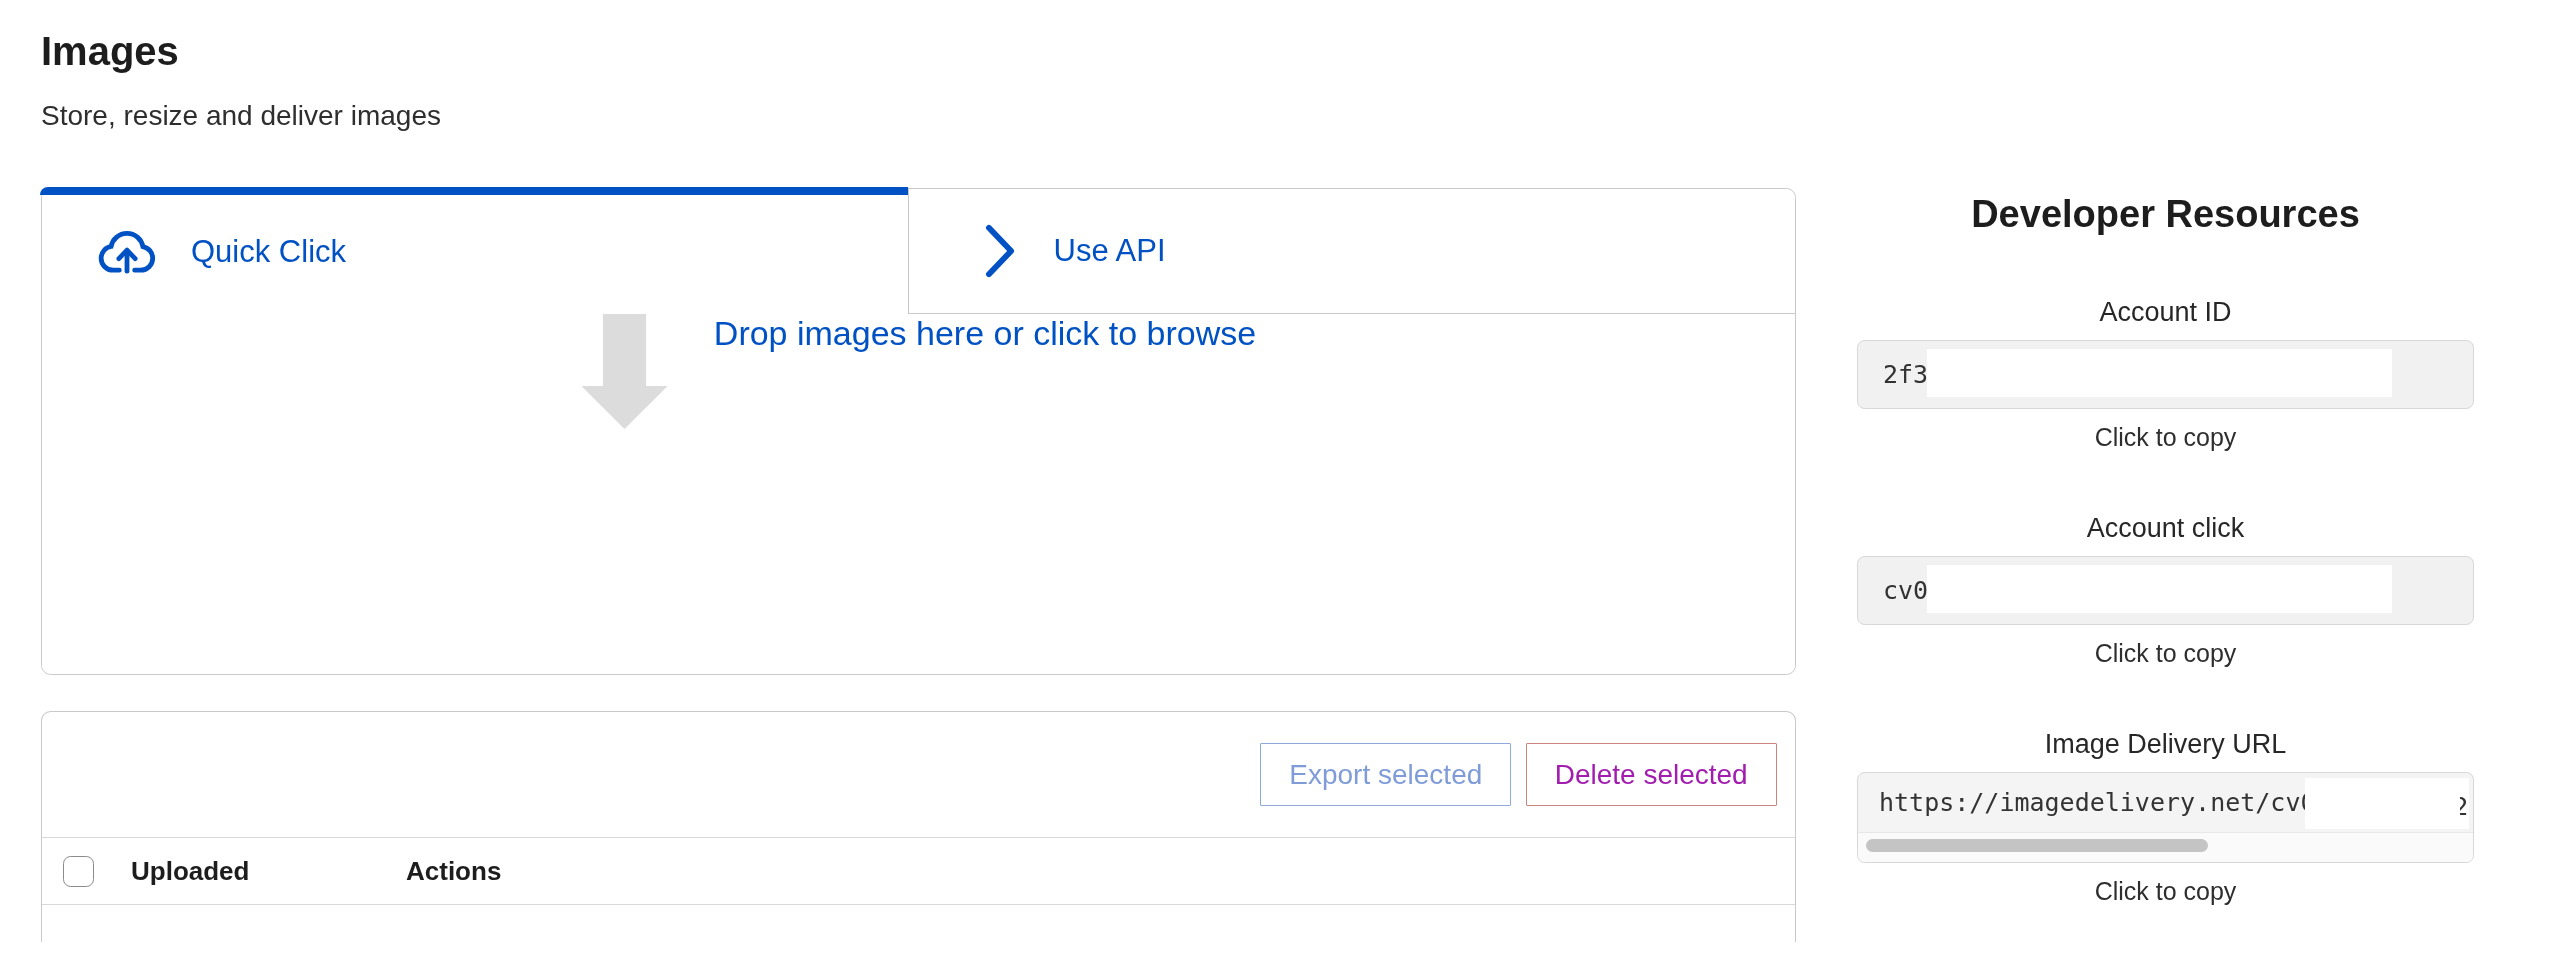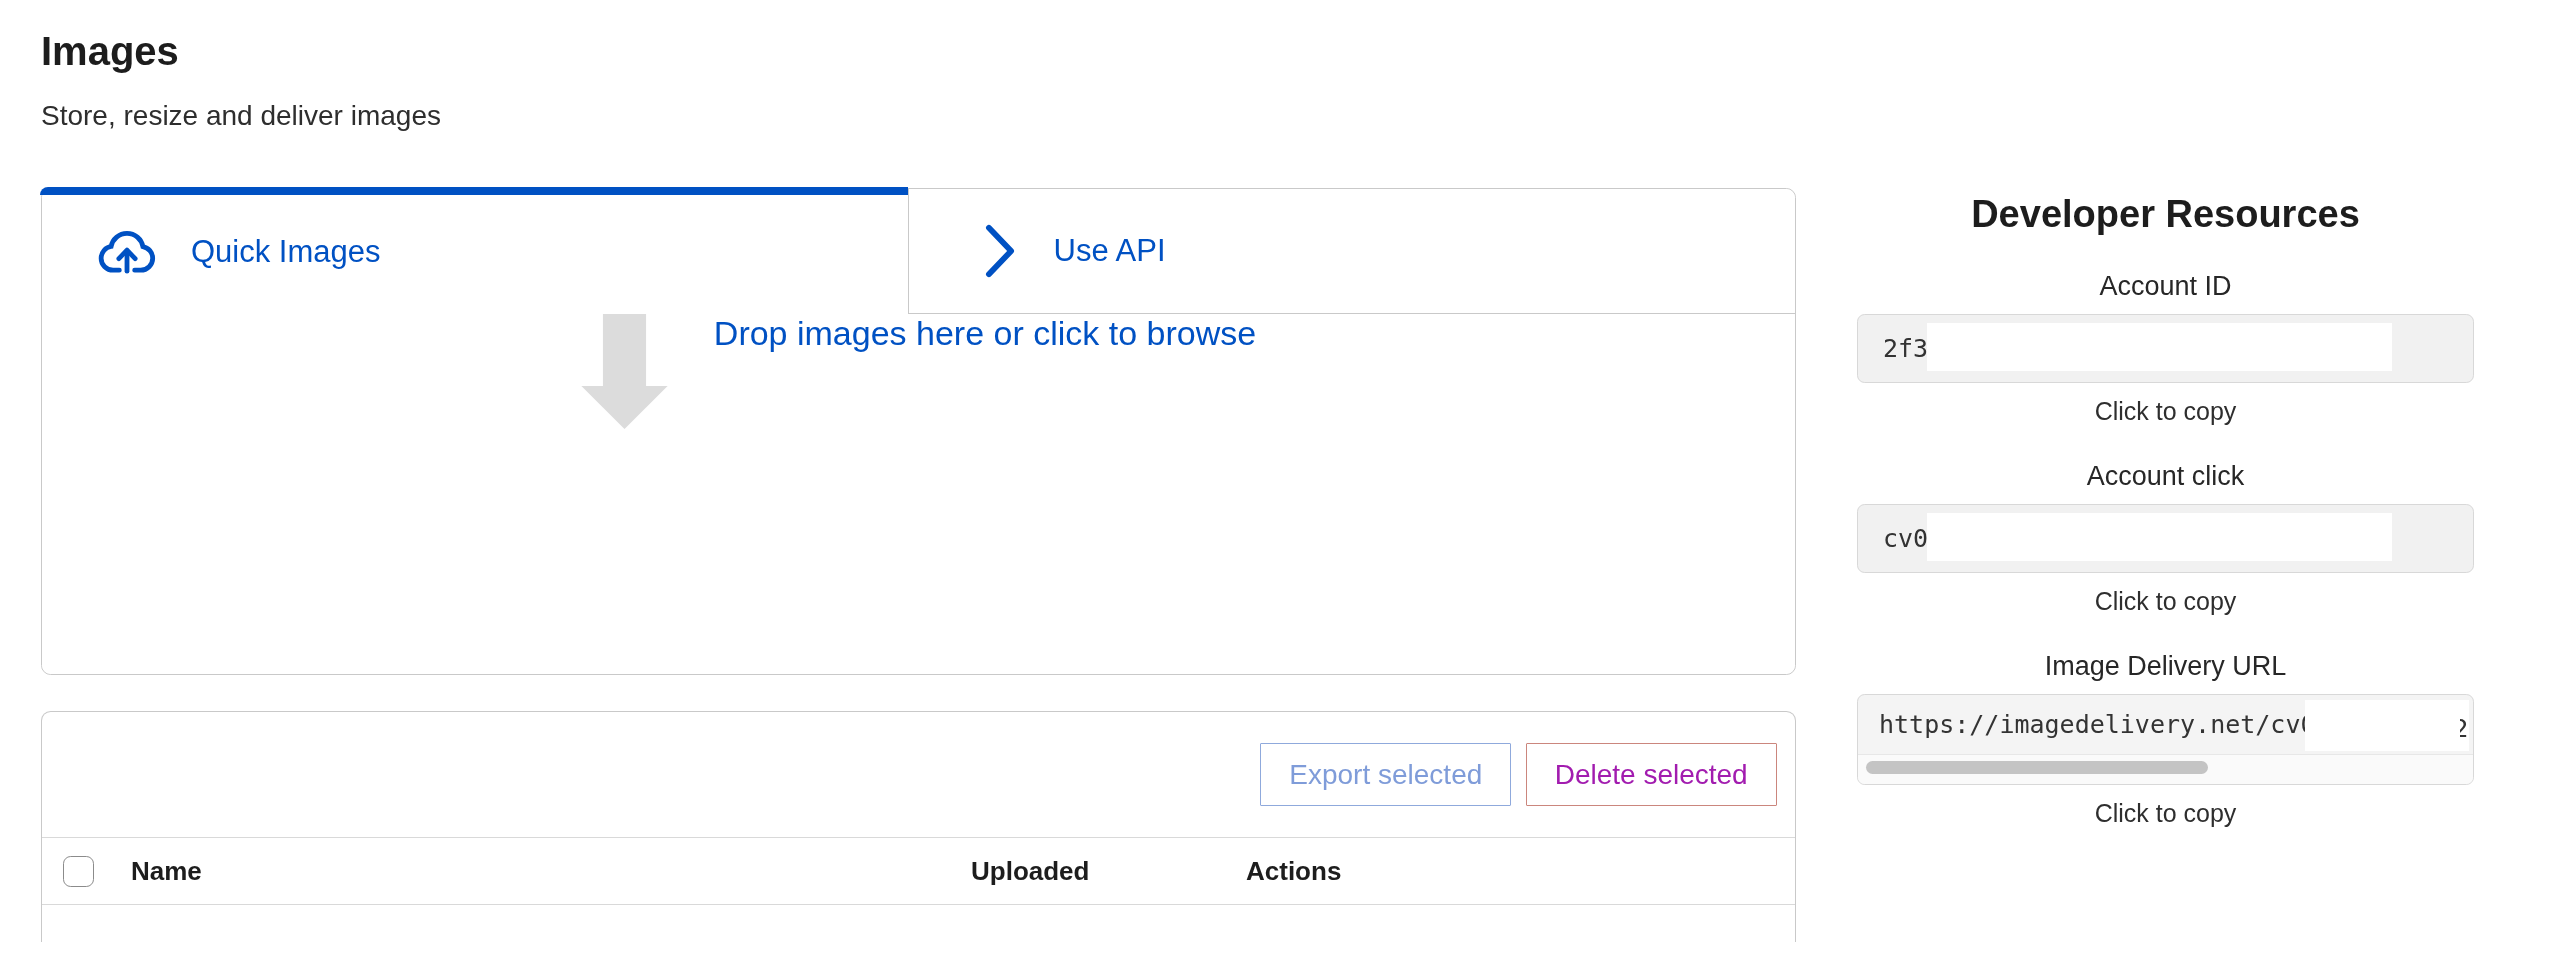--- a/index.html
+++ b/index.html
@@ -68,21 +68,21 @@
   .checkbox{
     width:31px;height:31px;border:1.9px solid #8b8b8b;border-radius:7.7px;
     background:#fff;margin-right:37px;flex:0 0 auto;cursor:pointer;box-sizing:border-box;
   }
   .col-name{width:840px;}
   .col-uploaded{width:275px;}
   .col-actions{flex:1;}
 
   
   .sidebar-heading{margin:3.8px 0 0 0;font-size:38px;line-height:44px;font-weight:600;color:#1d1d1d;}
-  .field-label{margin-top:34px;font-size:27px;line-height:33px;color:#272727;}
+  .field-label{margin-top:60px;font-size:27px;line-height:33px;color:#272727;}
   .code-box{
     position:relative;margin-top:11.5px;height:69px;box-sizing:border-box;
     background:#f1f1f1;border:1.9px solid #d8d8d8;border-radius:7.7px;
     display:flex;align-items:center;padding-left:25px;cursor:pointer;
     font-family:"DejaVu Sans Mono","Liberation Mono",monospace;font-size:25px;color:#333;
     overflow:hidden;
   }
   .redact{position:absolute;background:#fff;top:7.7px;bottom:11.5px;left:69px;right:81px;}
   .hint{margin-top:13.5px;font-size:25px;line-height:29px;color:#2e2e2e;}
 
@@ -122,21 +122,21 @@
         <div class="tab-row">
 
           <div class="tab tab-active">
             <span class="icon">
               <svg width="62" height="46" viewBox="0 0 64 48" fill="none" stroke="currentColor" stroke-width="5">
                 <path d="M24 43 H17.5 C10.6 43 5 37.4 5 30.5 C5 24.3 9.5 19.2 15.4 18.2 C16.9 10.4 23.8 4.5 32 4.5 C40.3 4.5 47.1 10.4 48.6 18.3 C54.4 19.4 58.8 24.4 58.8 30.5 C58.8 37.4 53.2 43 46.3 43 H40" stroke-linecap="round"></path>
                 <path d="M32 44 V23" stroke-linecap="round"></path>
                 <path d="M23.5 31 L32 22 L40.5 31" stroke-linecap="round" stroke-linejoin="round"></path>
               </svg>
             </span>
-            <span>Quick Images</span>
+            <span>Quick Click</span>
           </div>
 
           <div class="tab tab-inactive">
             <span class="icon">
               <svg width="33" height="56" viewBox="0 0 34 58" fill="none" stroke="currentColor" stroke-width="6" stroke-linecap="round" stroke-linejoin="round">
                 <path d="M5 5 L28 29 L5 53"></path>
               </svg>
             </span>
             <span>Use API</span>
           </div>
@@ -153,21 +153,20 @@
         </div>
       </div>
 
       <div class="table-card">
         <div class="toolbar">
           <button class="btn btn-export">Export selected</button>
           <button class="btn btn-delete">Delete selected</button>
         </div>
         <div class="table-header">
           <span class="checkbox"></span>
-          <span class="col-name">Name</span>
           <span class="col-uploaded">Uploaded</span>
           <span class="col-actions">Actions</span>
         </div>
       </div>
 
     </div>
 
     <div class="sidebar">
       <h2 class="sidebar-heading">Developer Resources</h2>
 

